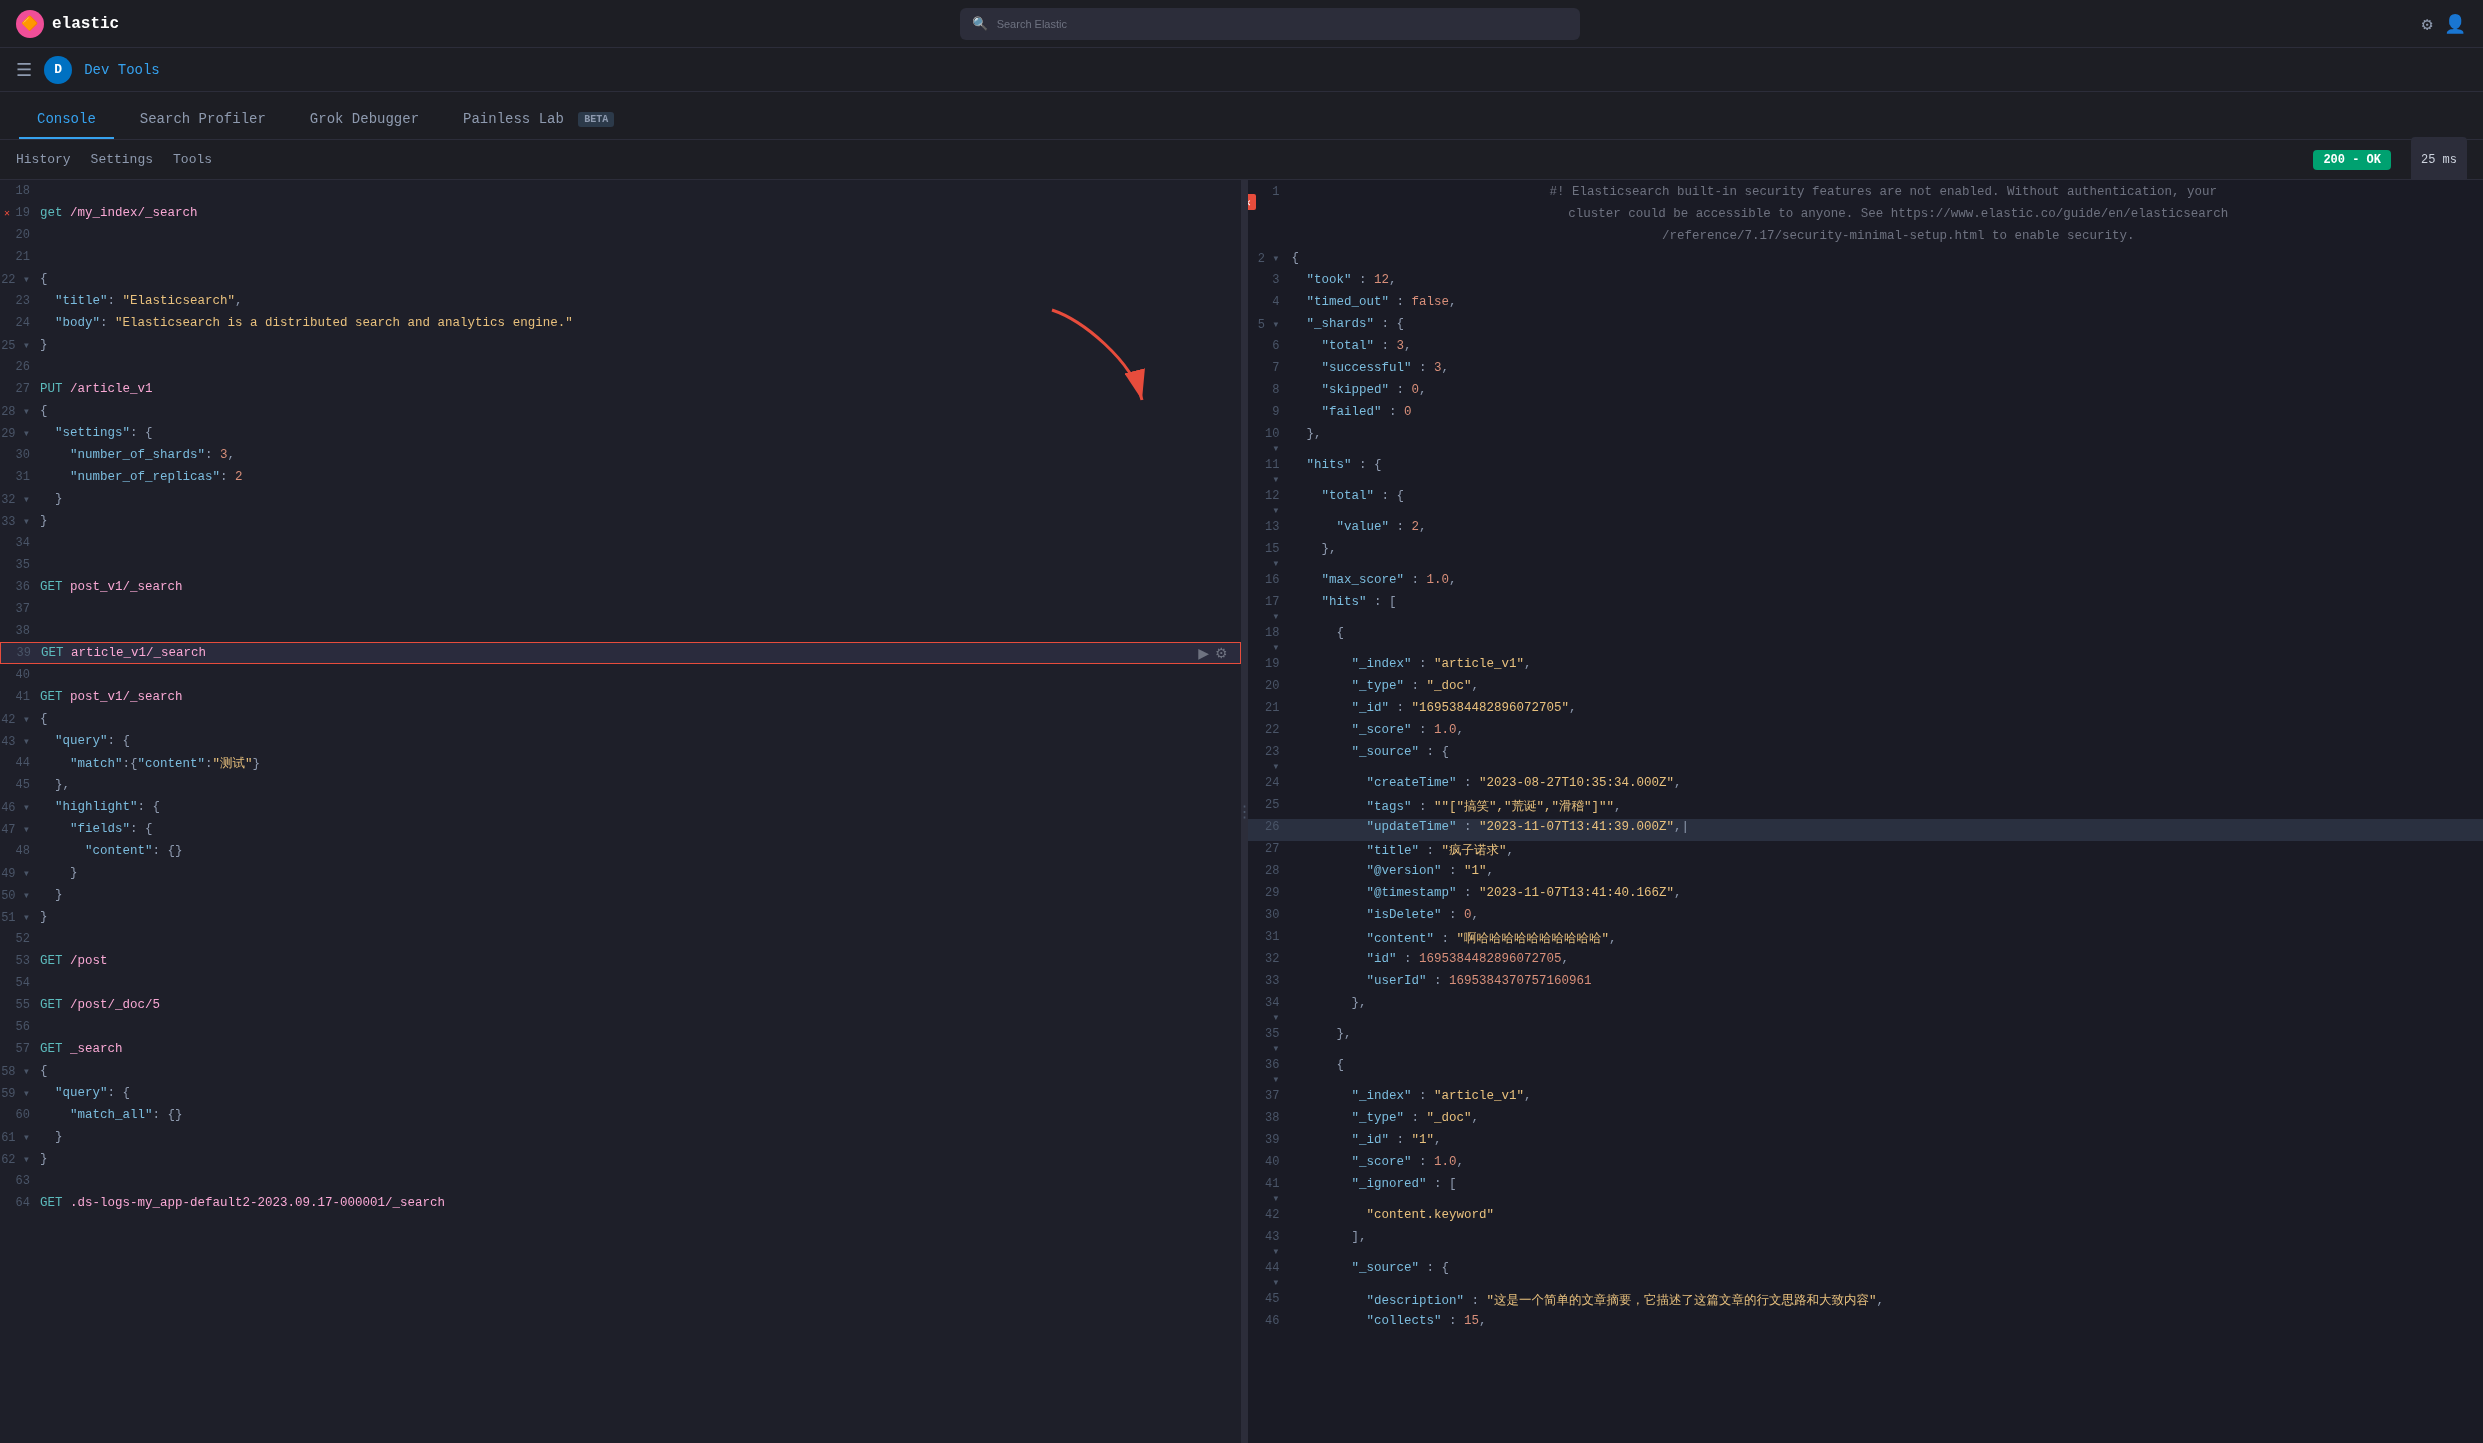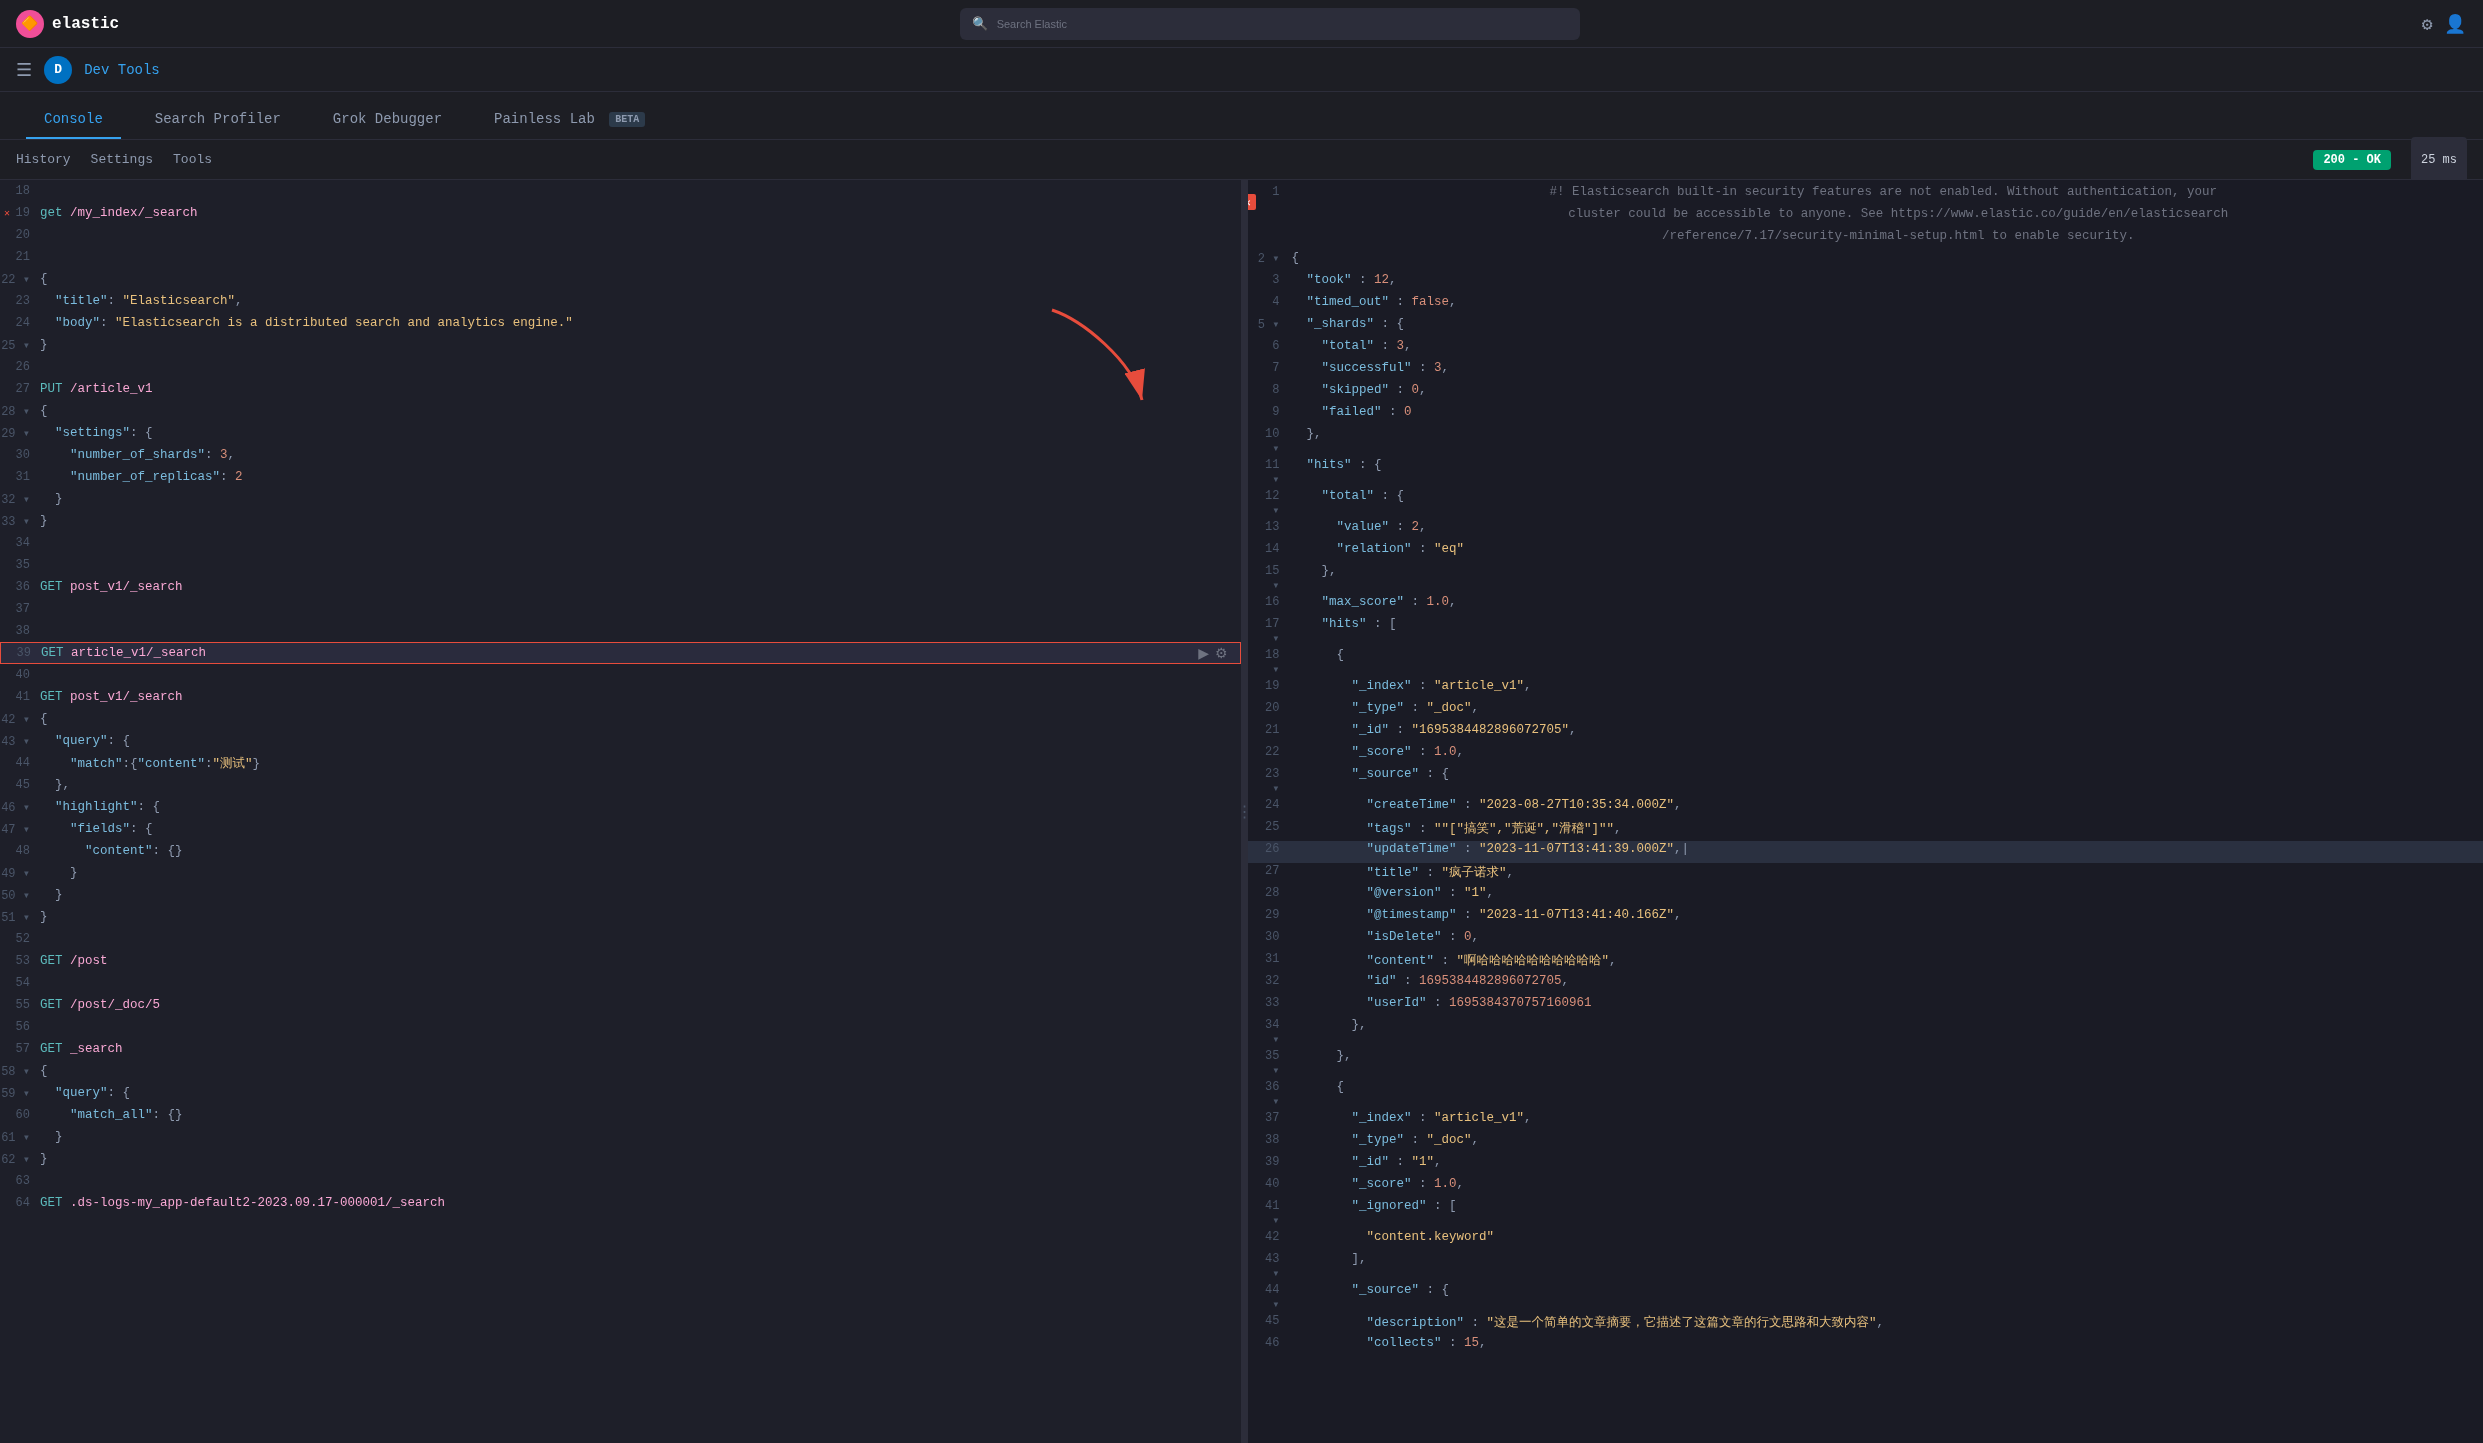--- a/index.html
+++ b/index.html
@@ -44,23 +44,23 @@
       color: #fff; font-size: 13px; font-weight: 600;
     }
     .breadcrumb-link { color: #36a2ef; font-size: 14px; font-weight: 500; cursor: pointer; }
 
     
     .tab-bar {
       background: #1d1e24;
       height: 48px;
       display: flex;
       align-items: flex-end;
-      padding: 0 26px;
+      padding: 0 19px;
       border-bottom: 1px solid #2c2d3a;
-      gap: 16px;
+      gap: 8px;
     }
     .tab {
       padding: 10px 18px; cursor: pointer; color: #8e9aaf; font-size: 14px;
       border-bottom: 2px solid transparent; white-space: nowrap;
     }
     .tab.active { color: #36a2ef; border-bottom: 2px solid #36a2ef; }
     .tab-beta {
       background: #2c3a4a; color: #8e9aaf; font-size: 10px; font-weight: 700;
       padding: 2px 6px; border-radius: 3px; margin-left: 6px; vertical-align: middle;
     }
@@ -575,24 +575,20 @@
       <div class="resp-line">
         <div class="resp-line-num">12 <span style="color:#4a5568">▾</span></div>
         <div class="resp-line-code">    <span class="resp-key">"total"</span><span class="resp-punct"> : {</span></div>
       </div>
 
       <div class="resp-line">
         <div class="resp-line-num">13</div>
         <div class="resp-line-code">      <span class="resp-key">"value"</span><span class="resp-punct"> : </span><span class="resp-number">2</span><span class="resp-punct">,</span></div>
       </div>
 
-      <div class="resp-line">
-        <div class="resp-line-num">14</div>
-        <div class="resp-line-code">      <span class="resp-key">"relation"</span><span class="resp-punct"> : </span><span class="resp-string">"eq"</span></div>
-      </div>
 
       <div class="resp-line">
         <div class="resp-line-num">15 <span style="color:#4a5568">▾</span></div>
         <div class="resp-line-code">    <span class="resp-punct">},</span></div>
       </div>
 
       <div class="resp-line">
         <div class="resp-line-num">16</div>
         <div class="resp-line-code">    <span class="resp-key">"max_score"</span><span class="resp-punct"> : </span><span class="resp-number">1.0</span><span class="resp-punct">,</span></div>
       </div>

